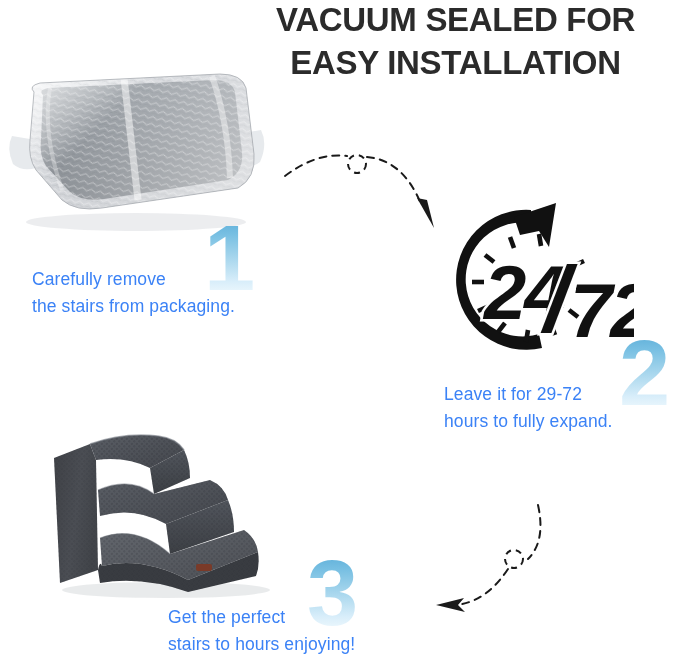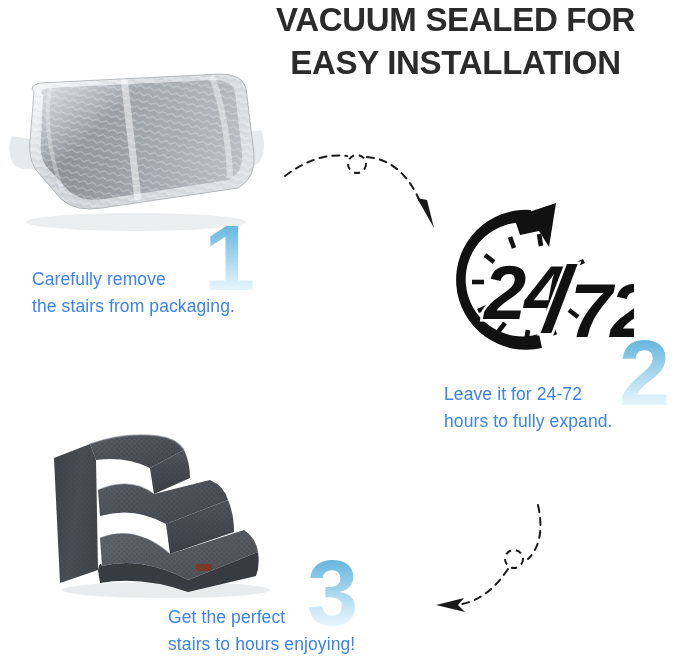--- a/index.html
+++ b/index.html
@@ -163,21 +163,21 @@
       </g>
 
       <text x="48" y="118" font-family="'Liberation Sans','DejaVu Sans',sans-serif" font-size="76" font-weight="bold" font-style="italic" fill="#111111" letter-spacing="-2" stroke="#ffffff" stroke-width="5" paint-order="stroke">24</text>
       <text x="108" y="130" font-family="'Liberation Sans','DejaVu Sans',sans-serif" font-size="92" font-weight="bold" font-style="italic" fill="#111111" stroke="#ffffff" stroke-width="5" paint-order="stroke">/</text>
       <text x="134" y="136" font-family="'Liberation Sans','DejaVu Sans',sans-serif" font-size="76" font-weight="bold" font-style="italic" fill="#111111" letter-spacing="-2">72</text>
     </svg>
   </div>
 
   <div class="stepnum n2">2</div>
 
-  <div class="caption cap2">Leave it for 24-72
+  <div class="caption cap2">Leave it for 29-72
 hours to fully expand.</div>
 
   <div class="arrow-wrap arrow2">
     <svg viewBox="0 0 166 119" xmlns="http://www.w3.org/2000/svg" aria-hidden="true">
       <path d="M110 2 Q118 38 100 56" fill="none" stroke="#1a1a1a" stroke-width="2" stroke-dasharray="7 6" stroke-linecap="round"></path>
       <circle cx="86" cy="56" r="9" fill="none" stroke="#1a1a1a" stroke-width="2" stroke-dasharray="6 5"></circle>
       <path d="M80 66 Q60 96 34 101" fill="none" stroke="#1a1a1a" stroke-width="2" stroke-dasharray="7 6" stroke-linecap="round"></path>
       <path d="M36 95 L8 102 L37 109 L30 102 Z" fill="#1a1a1a"></path>
     </svg>
   </div>

